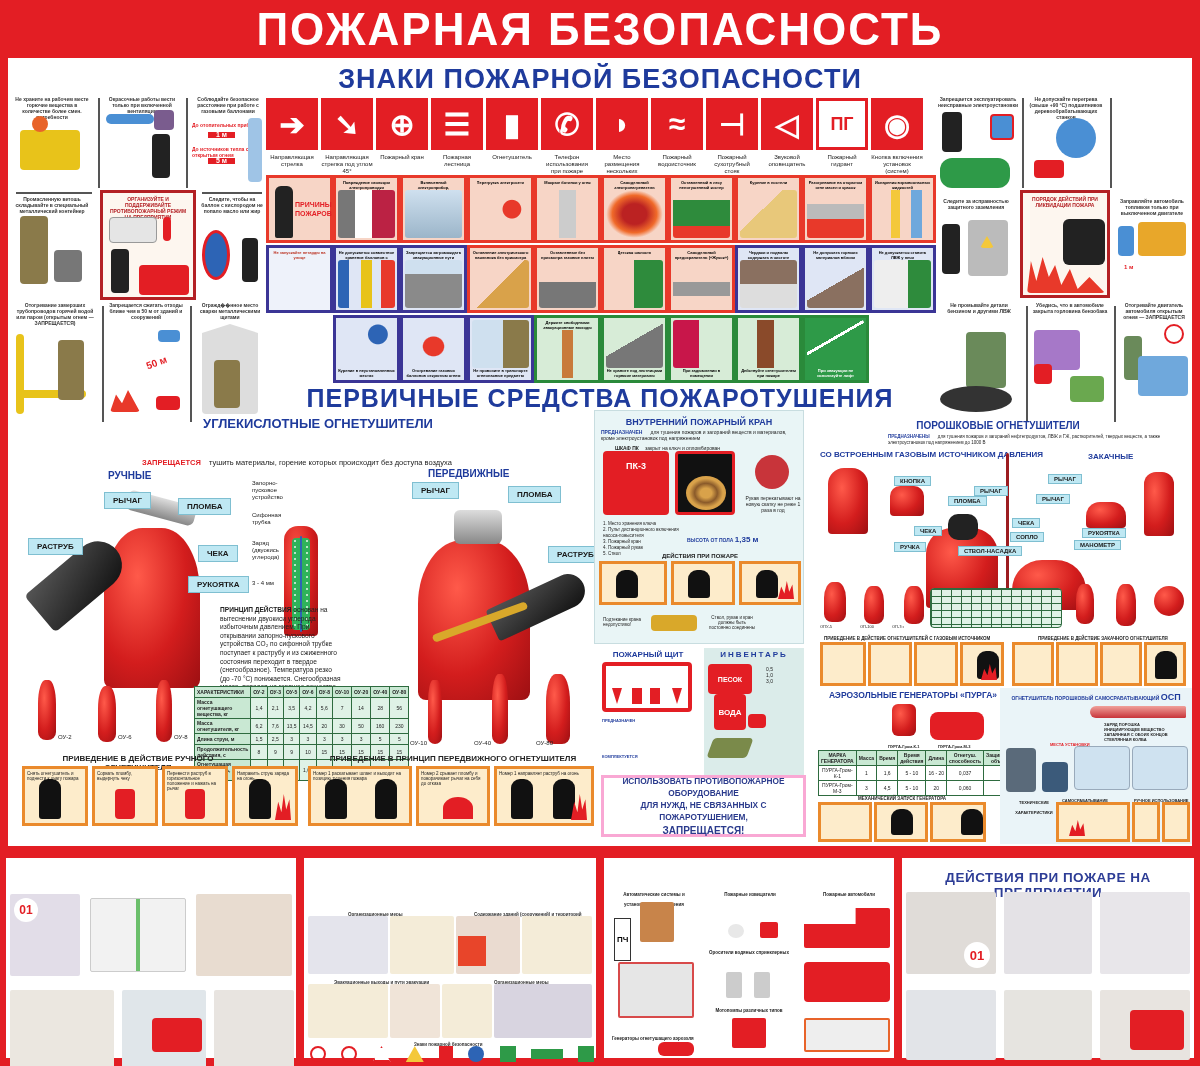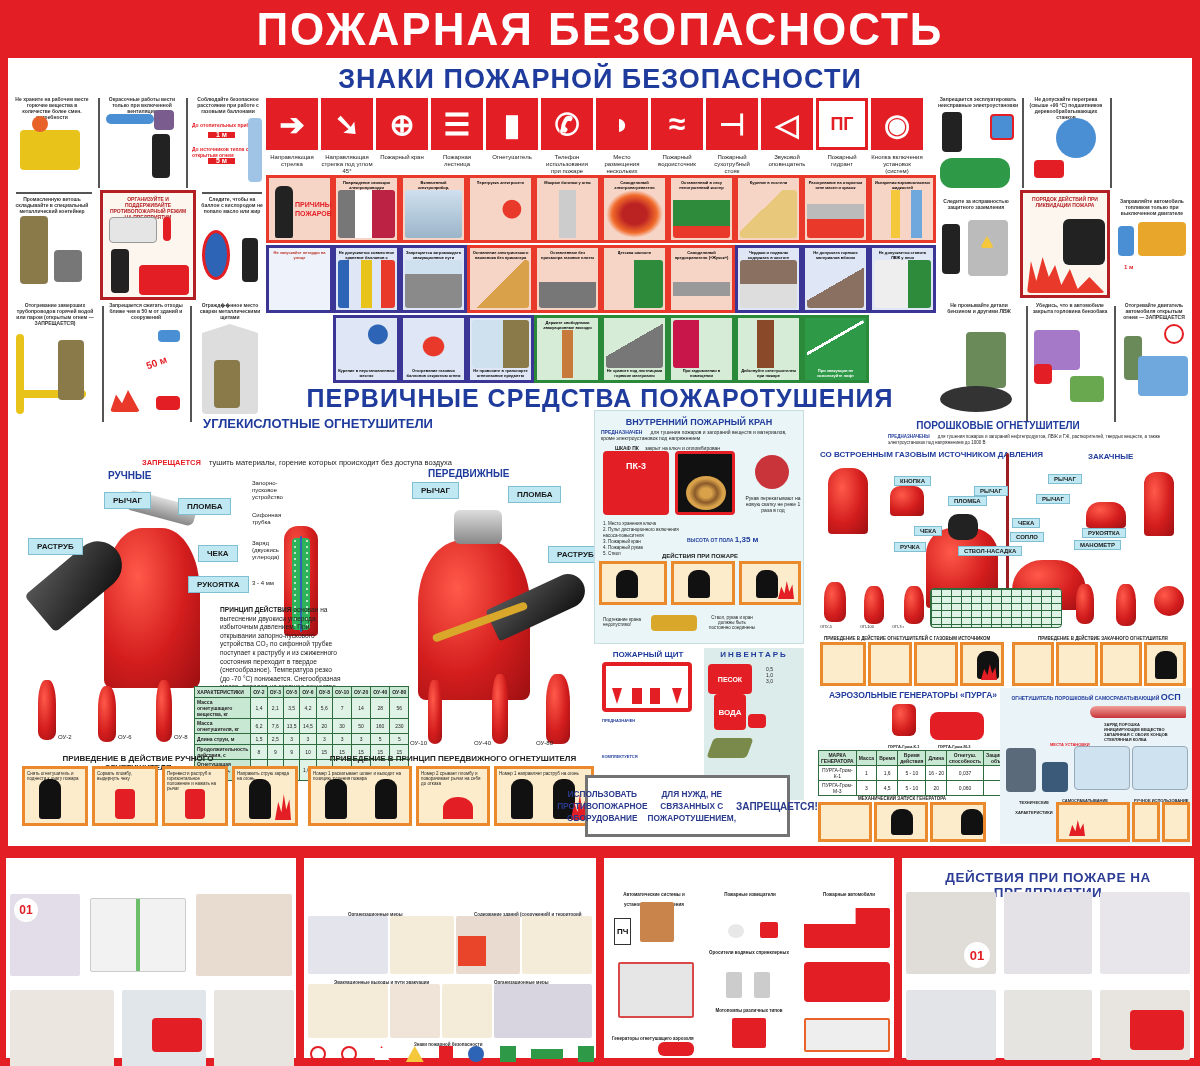--- a/index.html
+++ b/index.html
@@ -43,21 +43,21 @@
 table.spec{position:absolute;border-collapse:collapse;background:#dff2e6}
 table.spec td{border:1px solid #2e6b3f;font-size:5px;text-align:center;padding:1px 2px;height:11px;color:#222}
 table.spec td.h{font-weight:700;text-align:left;background:#c9e8d3;width:56px}
 table.spec tr:first-child td{font-weight:700;background:#c9e8d3}
 .step-title{position:absolute;font-size:8px;font-weight:700;color:#222;text-align:center}
 .step{position:absolute;height:60px;background:#fdeccb;border:3px solid #ea8a2c;font-size:4.5px;padding:2px;color:#222}
 .step .s-fig{position:absolute;left:14px;bottom:4px;width:22px;height:40px;background:#111;border-radius:9px 9px 3px 3px}
 .step .s-fire{position:absolute;right:4px;bottom:3px;width:16px;height:26px;background:#e31e24;clip-path:polygon(0 100%,20% 30%,40% 70%,55% 0,70% 60%,90% 20%,100% 100%)}
 .hydrant-panel{position:absolute;left:586px;top:352px;width:210px;height:234px;background:#e9f5f6;border:1px solid #c8dde0}
 .panel-title{position:absolute;color:#1f3b9c;font-weight:700;font-size:9px;text-align:center;width:100%}
-.warn-box{position:absolute;left:577px;top:717px;width:205px;height:62px;border:3px solid #737373;background:#fff;display:flex;flex-direction:row;align-items:center;justify-content:center;text-align:center;color:#2a3a8c;font-weight:700;font-size:8.3px;line-height:12px}
+.warn-box{position:absolute;left:593px;top:717px;width:205px;height:62px;border:3px solid #f9a8d4;background:#fff;display:flex;flex-direction:column;align-items:center;justify-content:center;text-align:center;color:#2a3a8c;font-weight:700;font-size:8.3px;line-height:12px}
 .powder-title{position:absolute;left:810px;top:362px;width:360px;text-align:center;color:#1f3b9c;font-weight:700;font-size:10px}
 .bottom-panel{position:absolute;top:858px;height:200px;background:#fff}
 .bp-title{text-align:center;color:#2d3d96;font-weight:700;font-size:13.5px;letter-spacing:.5px;padding-top:12px}
 .ill{position:absolute;border-radius:2px}
 </style>
 </head>
 <body>
 
 <div class="poster-title">ПОЖАРНАЯ БЕЗОПАСНОСТЬ</div>
 
@@ -715,21 +715,21 @@
     <span style="width:16px;height:16px;background:#2e9a48"></span>
     <span style="width:32px;height:10px;background:#2e9a48;margin-top:3px"></span>
     <span style="width:16px;height:16px;background:#2e9a48"></span>
   </div>
 </div>
 
 <div class="bottom-panel" style="left:604px;width:290px">
   <div class="desc" style="left:10px;top:32px;width:80px;font-size:4.5px;font-weight:700;text-align:center">Автоматические системы и установки пожаротушения</div>
   <div class="desc" style="left:106px;top:32px;width:80px;font-size:4.5px;font-weight:700;text-align:center">Пожарные извещатели</div>
   <div class="desc" style="left:210px;top:32px;width:70px;font-size:4.5px;font-weight:700;text-align:center">Пожарные автомобили</div>
-  <div style="position:absolute;left:10px;top:60px;font-size:8px;font-weight:700;border:1px solid #333;padding:8px 2px">ПЧ</div>
+  <div style="position:absolute;left:10px;top:60px;font-size:8px;font-weight:700;border:1px solid #333;padding:16px 2px">ПЧ</div>
   <div class="ill" style="left:36px;top:44px;width:34px;height:40px;background:#c8844a"></div>
   <div class="ill" style="left:14px;top:104px;width:76px;height:56px;background:#e6e6e6;border:2px solid #d84a4a"></div>
   <div class="desc" style="left:8px;top:176px;width:90px;font-size:4.5px;font-weight:700">Генераторы огнетушащего аэрозоля</div>
   <div class="ill" style="left:54px;top:184px;width:36px;height:14px;background:#e31e24;border-radius:6px"></div>
   <div class="ill" style="left:124px;top:66px;width:16px;height:14px;background:#e8e8e8;border-radius:50%"></div>
   <div class="ill" style="left:156px;top:64px;width:18px;height:16px;background:#e31e24"></div>
   <div class="desc" style="left:100px;top:90px;width:90px;font-size:4.5px;font-weight:700;text-align:center">Оросители водяных спринклерных</div>
   <div class="ill" style="left:122px;top:114px;width:16px;height:26px;background:#ccc"></div>
   <div class="ill" style="left:150px;top:114px;width:16px;height:26px;background:#ccc"></div>
   <div class="desc" style="left:100px;top:148px;width:90px;font-size:4.5px;font-weight:700;text-align:center">Мотопомпы различных типов</div>

